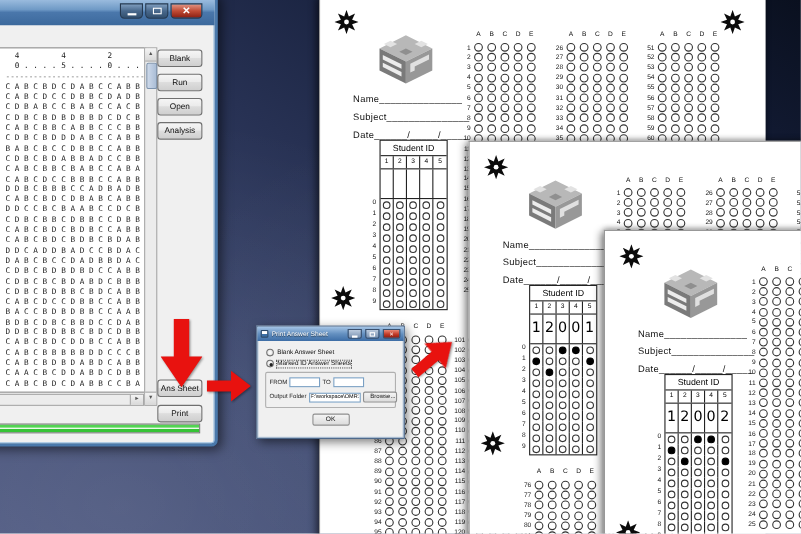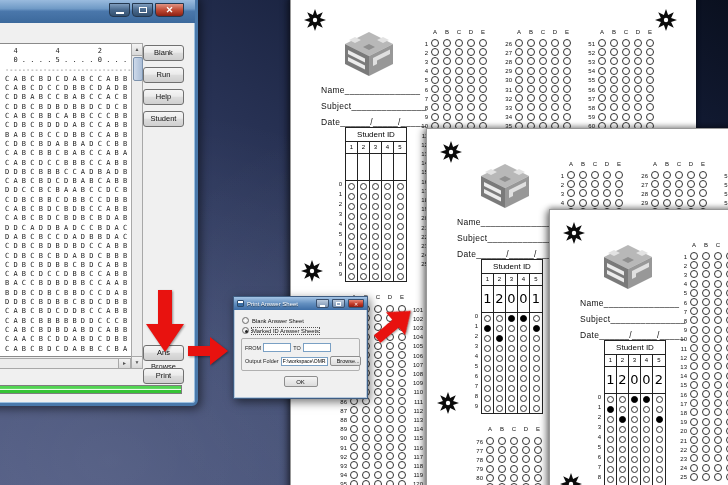--- a/index.html
+++ b/index.html
@@ -169,23 +169,23 @@
     <div class="vscroll">
       <div class="sbtn">▲</div>
       <div class="vthumb"></div>
       <div class="sbtn bottom">▼</div>
     </div>
     <div class="hscroll">
       <div class="hbtn">►</div>
     </div>
     <div class="wbtn" style="top:48px">Blank</div>
     <div class="wbtn" style="top:70px">Run</div>
-    <div class="wbtn" style="top:92px">Help</div>
-    <div class="wbtn" style="top:114px">Student</div>
-    <div class="wbtn" style="top:348px">Ans Browse</div>
+    <div class="wbtn" style="top:92px">Open</div>
+    <div class="wbtn" style="top:114px">Analysis</div>
+    <div class="wbtn" style="top:348px">Ans Sheet</div>
     <div class="wbtn" style="top:371px">Print</div>
     <div class="progress"></div>
   </div>
 
   <div class="dialog">
     <div class="dlg-title">
       <span class="dlg-icon"></span>
       <span class="dlg-title-text">Print Answer Sheet</span>
       <span class="dbtn">
           <span class="dgl-min"></span>

